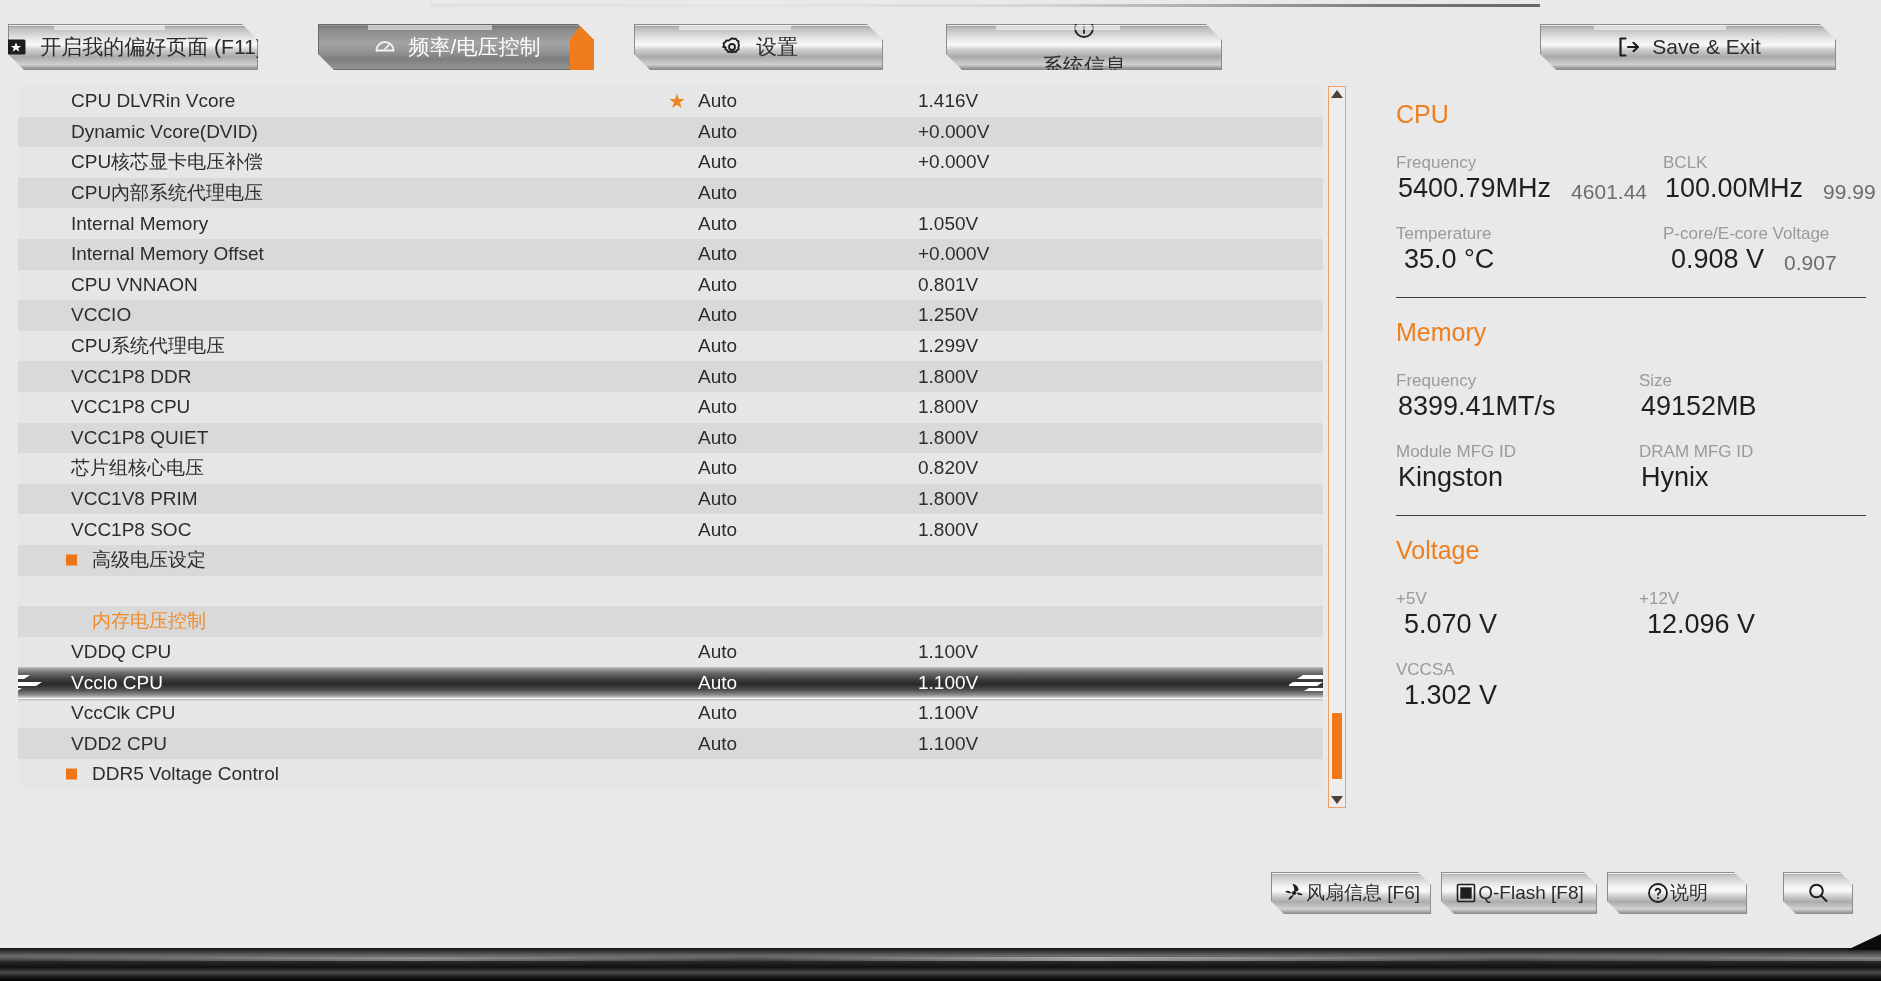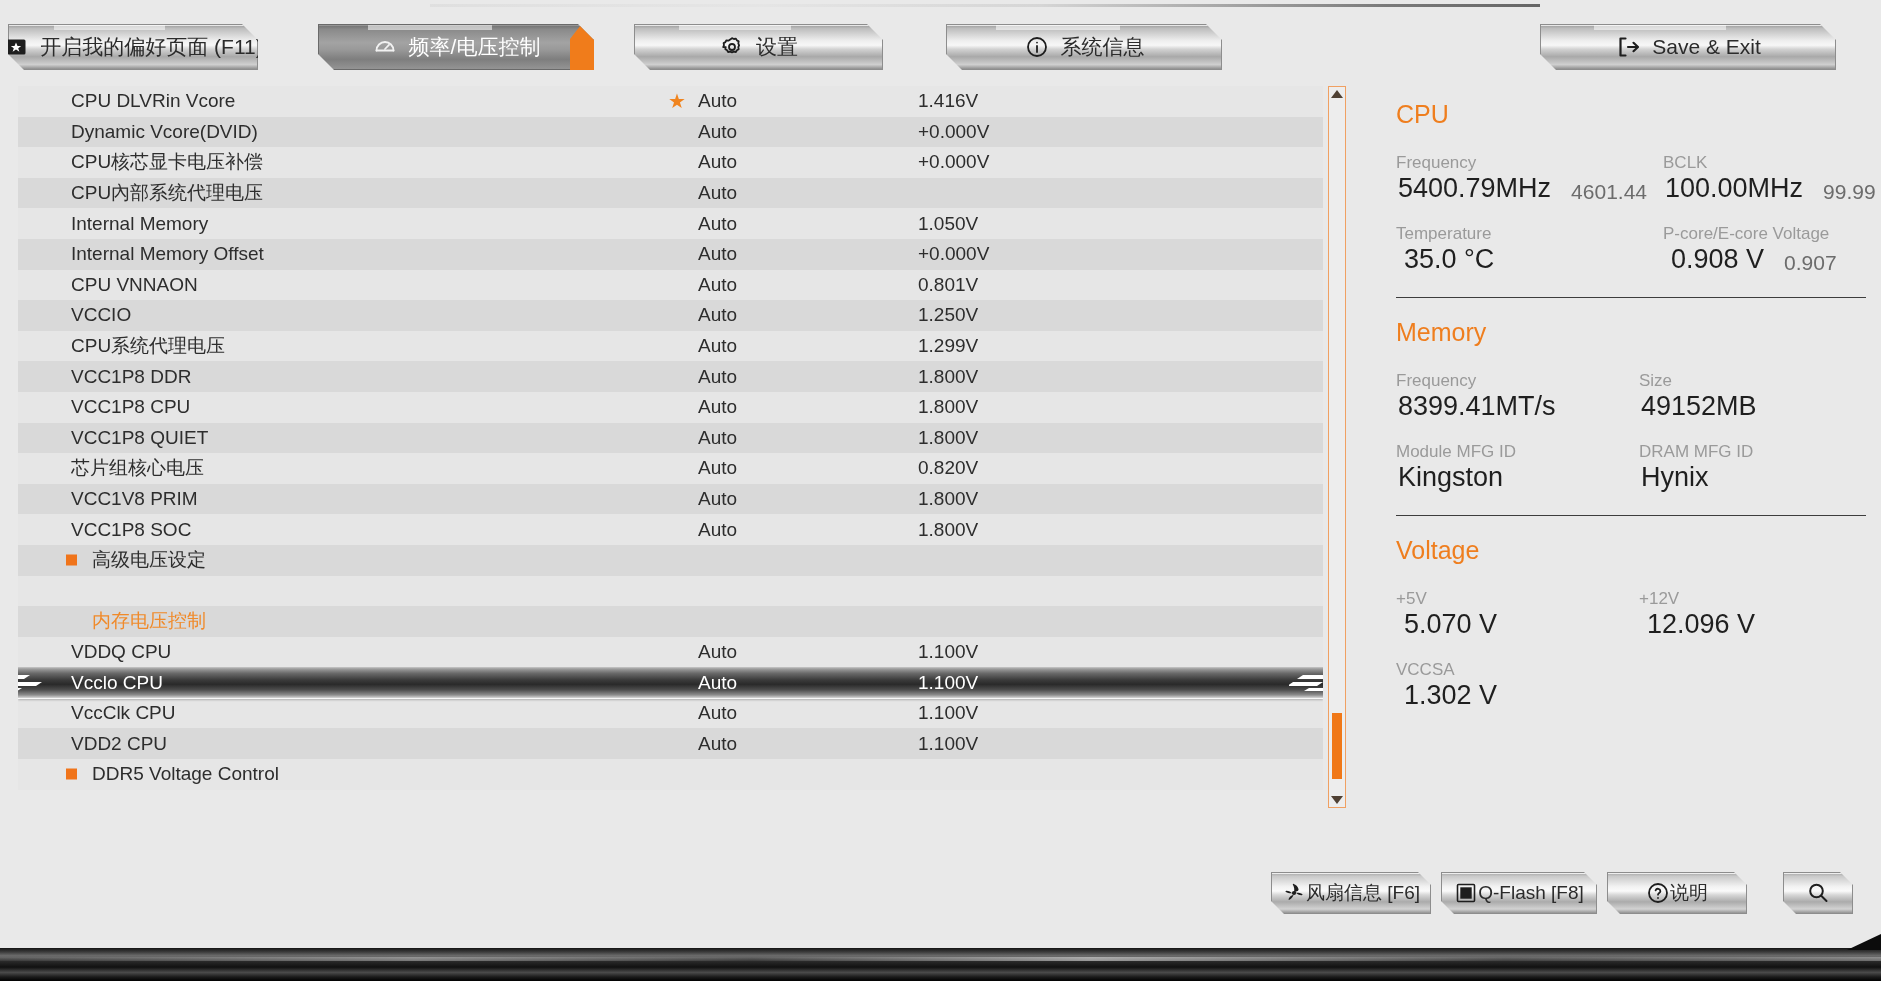--- a/index.html
+++ b/index.html
@@ -146,21 +146,21 @@
       <div class="tab" style="left: 634px; width: 249px;">
         <div class="shade"></div>
         <span class="tab-ico">
           <svg width="24" height="24" viewBox="0 0 24 24" fill="none" stroke="#1e1e1e" stroke-width="1.8" stroke-linecap="round" stroke-linejoin="round">
             <path d="M12 3.2l1.9.8 2-.4 1 1.8 1.8 1-.4 2 .8 1.9-.8 1.9.4 2-1.8 1-1 1.8-2-.4-1.9.8-1.9-.8-2 .4-1-1.8-1.8-1 .4-2L3.2 12l.8-1.9-.4-2 1.8-1 1-1.8 2 .4z"></path>
             <circle cx="12" cy="12" r="3"></circle>
           </svg>
         </span>
         <span>设置</span>
       </div>
-      <div class="tab" style="left: 946px; width: 276px;">
+      <div class="tab" style="left: 946px; width: 276px; flex-direction: column;">
         <div class="shade"></div>
         <span class="tab-ico">
           <svg width="24" height="24" viewBox="0 0 24 24" fill="none" stroke="#1e1e1e" stroke-width="1.8" stroke-linecap="round" stroke-linejoin="round">
             <circle cx="12" cy="12" r="9"></circle>
             <path d="M12 11v6"></path>
             <circle cx="12" cy="7.6" r="0.9" fill="#1e1e1e" stroke="none"></circle>
           </svg>
         </span>
         <span>系统信息</span>
       </div>

